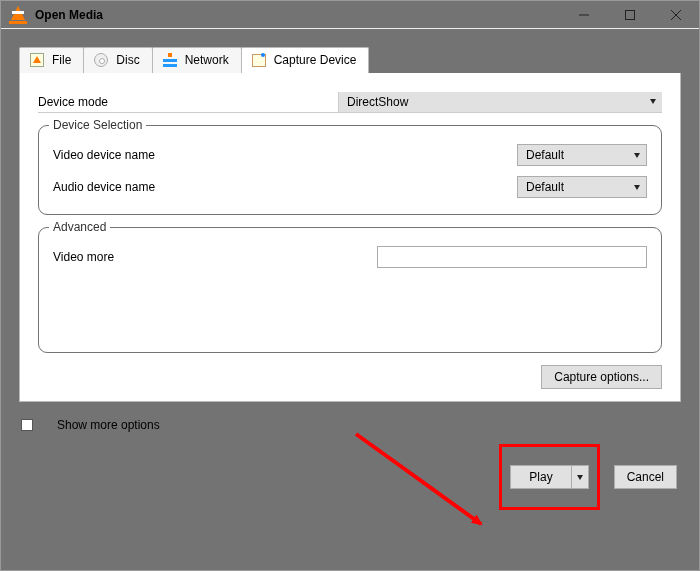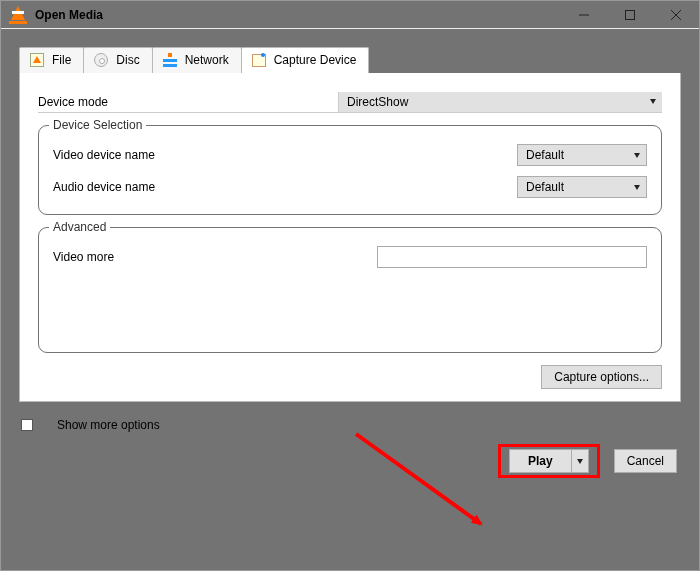--- a/index.html
+++ b/index.html
@@ -85,21 +85,21 @@
   .btn { background:var(--btn); border:1px solid var(--btn-border); height:24px;
          padding:0 12px; font:inherit; display:flex; align-items:center; gap:6px; }
   
   .showmore { display:flex; align-items:center; gap:24px; margin:16px 0 8px 2px; }
   .chk { width:12px; height:12px; border:1px solid #555; background:#fff; }
   .footer { display:flex; justify-content:flex-end; align-items:center; gap:14px;
             padding:4px 4px 12px 0; }
   .playgrp { display:flex; }
   .playgrp .btn.main { padding:0 18px; }
   .playgrp .btn.drop { padding:0 5px; border-left:none; }
-  .hi { border:3px solid var(--hi-red); padding:2px 8px;font-weight:bold; }
+  .hi { border:3px solid var(--hi-red); padding:18px 8px; }
   
   .arrow { position:absolute; pointer-events:none; }
   .arrow svg { overflow:visible; }
 </style>
 </head>
 <body>
 
 <div class="window">
 
   <div class="titlebar">

